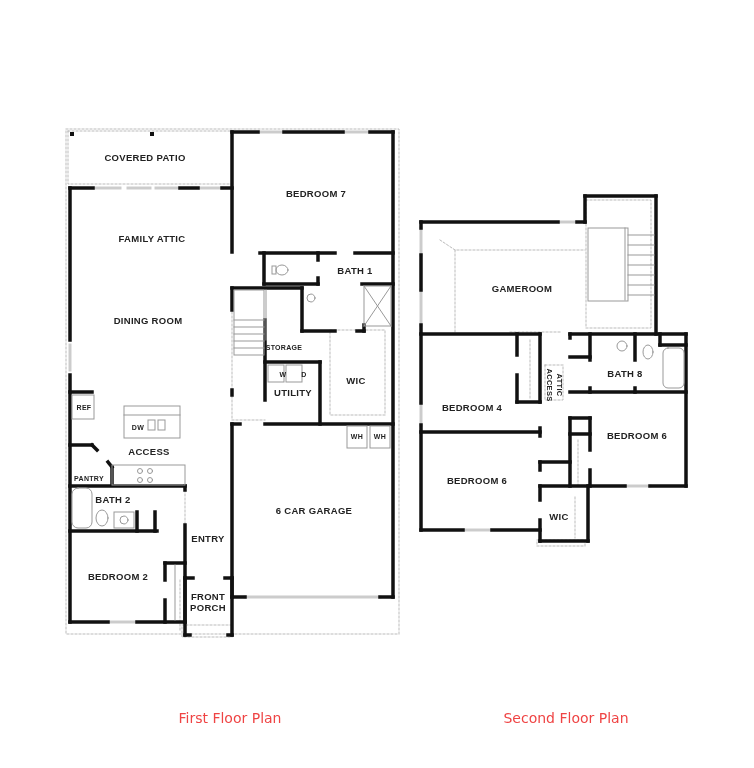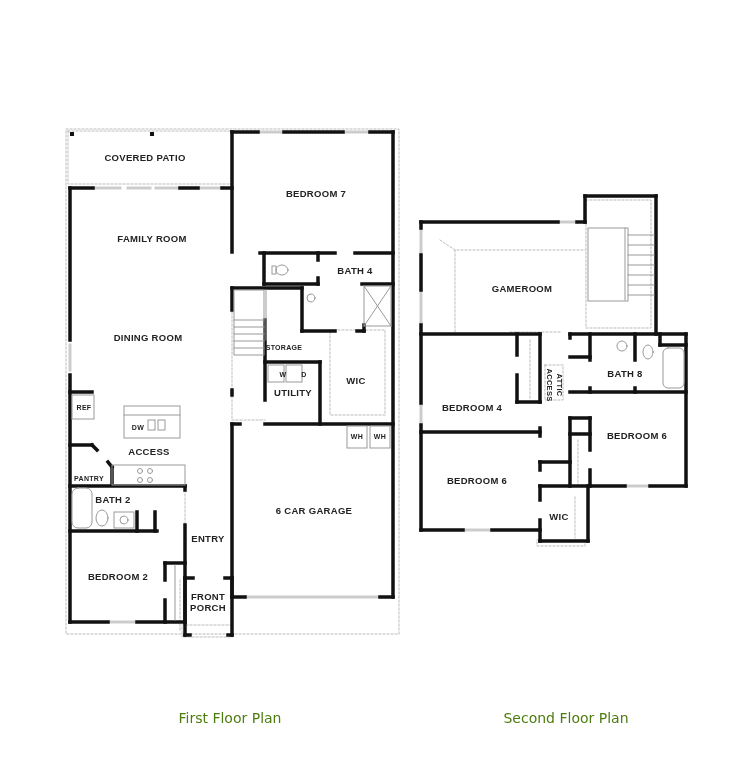--- a/index.html
+++ b/index.html
@@ -1,20 +1,20 @@
 <!DOCTYPE html>
 <html><head>
 <meta charset="utf-8">
 <style>
   html,body{margin:0;padding:0;background:#ffffff;}
   body{width:754px;height:768px;position:relative;overflow:hidden;font-family:"Liberation Sans",sans-serif;}
   svg{position:absolute;left:0;top:0;}
   .lbl{position:absolute;font-family:"Liberation Sans",sans-serif;font-weight:bold;font-size:9.5px;color:#222;letter-spacing:0.3px;white-space:nowrap;transform:translate(-50%,-50%);text-align:left;line-height:12px;}
   .sm{font-size:7px;}
-  .caption{position:absolute;font-family:"DejaVu Sans",sans-serif;font-size:14px;color:#4d7c0f;transform:translateX(-50%);white-space:nowrap;}
+  .caption{position:absolute;font-family:"DejaVu Sans",sans-serif;font-size:14px;color:#ef4444;transform:translateX(-50%);white-space:nowrap;}
   .vert{writing-mode:vertical-rl;font-size:7.5px;line-height:9px;}
 </style>
 </head>
 <body>
 
 <svg width="754" height="768" viewBox="0 0 754 768">
 
   <g fill="none" stroke-linecap="square">
 
     <g stroke="#bbb" stroke-width="1" stroke-dasharray="2,2">
@@ -249,23 +249,23 @@
       <circle cx="622" cy="346" r="5"></circle>
       <ellipse cx="648" cy="352" rx="5" ry="7"></ellipse>
       <rect x="663" y="348" width="21" height="40" rx="5"></rect>
     </g>
   </g>
 </svg>
 
 <div>
   <div class="lbl" style="left:145px;top:158px">COVERED PATIO</div>
   <div class="lbl" style="left:316px;top:194px">BEDROOM 7</div>
-  <div class="lbl" style="left:152px;top:239px">FAMILY ROOM</div>
-  <div class="lbl" style="left:355px;top:271px">BATH 4</div>
-  <div class="lbl" style="left:148px;top:338px">DINING ROOM</div>
+  <div class="lbl" style="left:152px;top:239px">FAMILY ATTIC</div>
+  <div class="lbl" style="left:355px;top:271px">BATH 1</div>
+  <div class="lbl" style="left:148px;top:321px">DINING ROOM</div>
   <div class="lbl sm" style="left:284px;top:348px">STORAGE</div>
   <div class="lbl sm" style="left:283px;top:375px">W</div>
   <div class="lbl sm" style="left:304px;top:375px">D</div>
   <div class="lbl" style="left:293px;top:393px">UTILITY</div>
   <div class="lbl" style="left:356px;top:381px">WIC</div>
   <div class="lbl sm" style="left:84px;top:408px">REF</div>
   <div class="lbl sm" style="left:138px;top:428px">DW</div>
   <div class="lbl" style="left:149px;top:452px">ACCESS</div>
   <div class="lbl sm" style="left:357px;top:437px">WH</div>
   <div class="lbl sm" style="left:380px;top:437px">WH</div>

